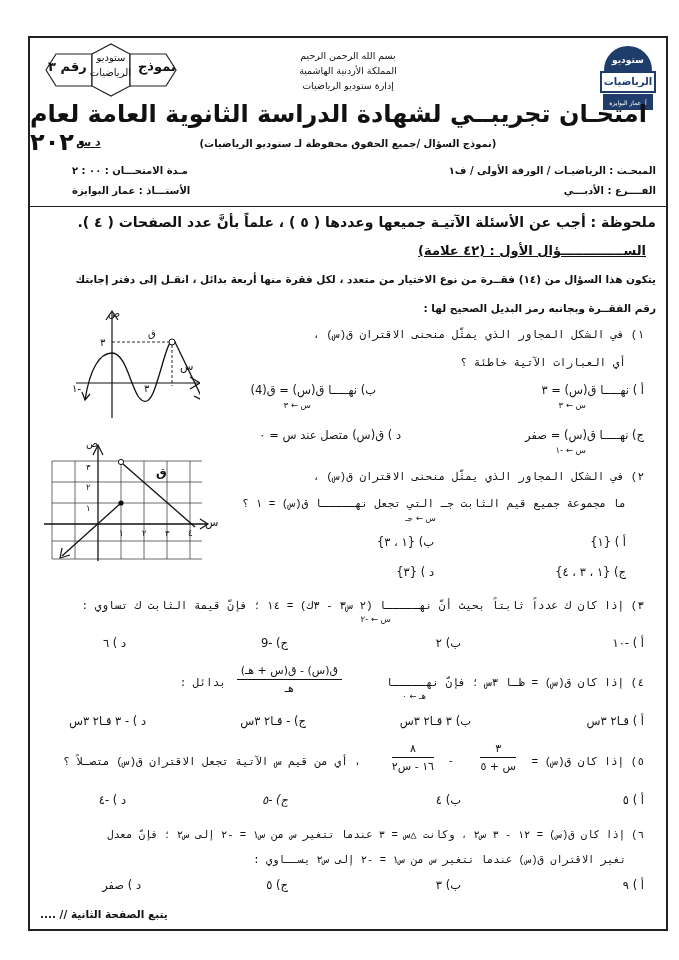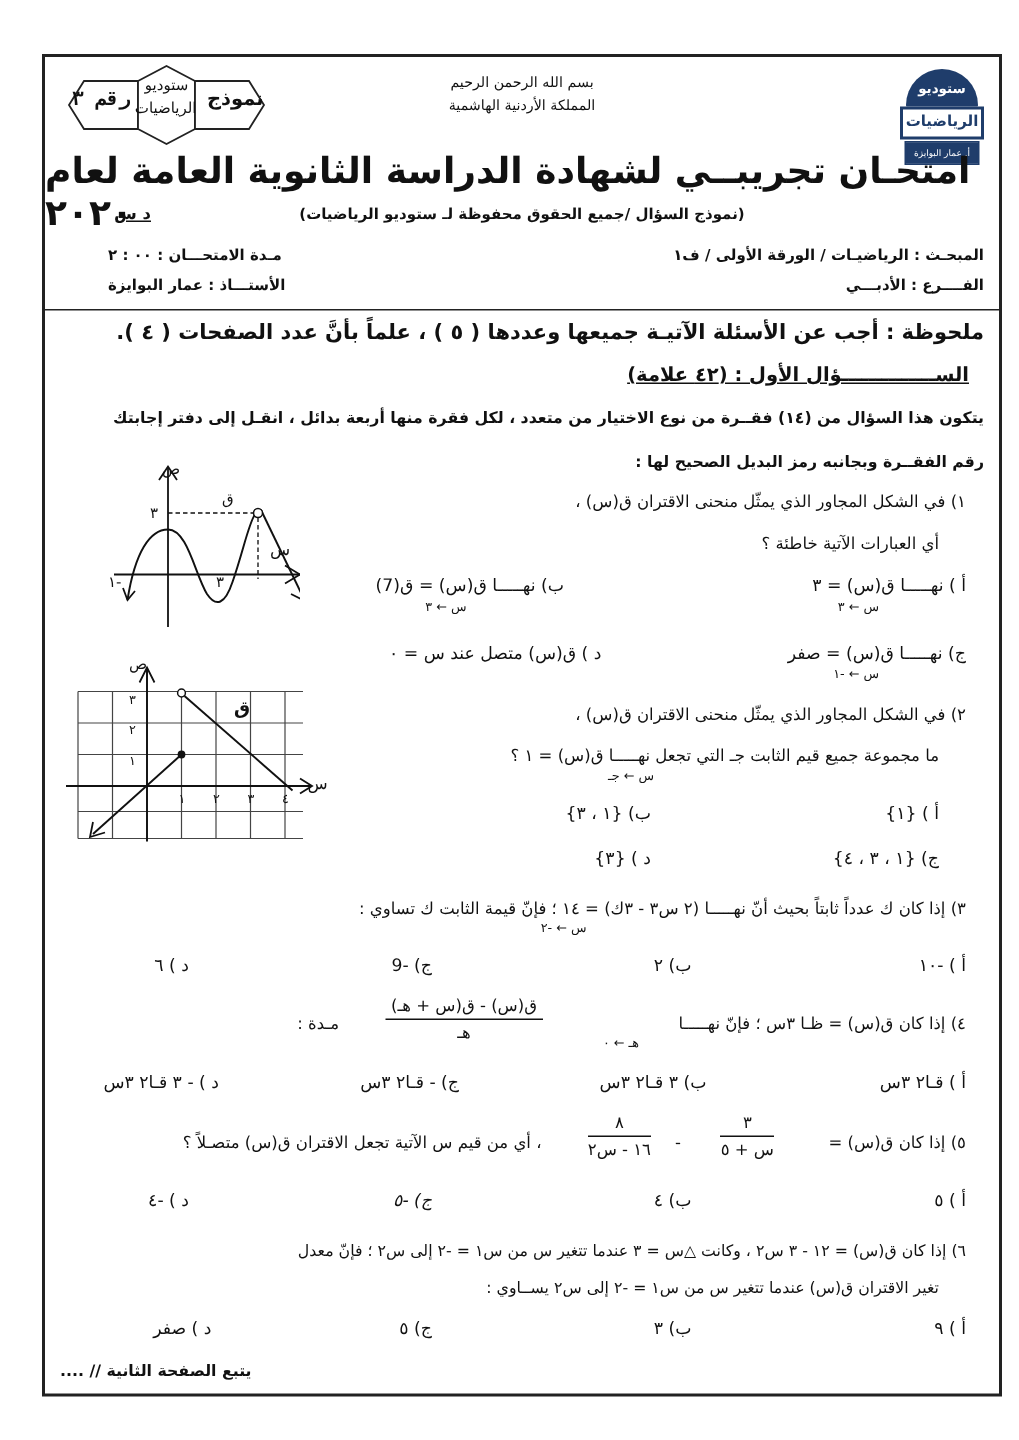--- a/index.html
+++ b/index.html
@@ -33,21 +33,21 @@
 
   .center-head {
     position: absolute; left: 200px; right: 200px; top: 10px; text-align: center;
     font-size: 9.5px; line-height: 15px;
   }
 
   .badge {
     position: absolute; left: 4px; top: 4px; width: 150px; height: 54px;
   }
   .badge svg { position: absolute; left: 0; top: 0; }
-  .badge .b-left { position: absolute; left: 14px; top: 17px; font-size: 13px; font-weight: bold; font-family: Liberation Mono, monospace; }
+  .badge .b-left { position: absolute; left: 14px; top: 17px; font-size: 13px; font-weight: bold; }
   .badge .b-mid { position: absolute; left: 57px; top: 8px; width: 40px; font-size: 10px; line-height: 15px; text-align: center; }
   .badge .b-right { position: absolute; left: 104px; top: 17px; font-size: 13px; font-weight: bold; }
 
   .main-title {
     position: absolute; left: 0; right: 0; top: 62px; text-align: left;
     font-size: 24px; font-weight: bold; letter-spacing: 0.5px; font-family: "DejaVu Sans", sans-serif;
   }
 
   .subtitle {
     position: absolute; right: 0; left: 0; top: 100px; text-align: center;
@@ -67,21 +67,21 @@
   .note {
     position: absolute; right: 10px; top: 176px; font-size: 14px; font-weight: bold;
   }
   .q-title {
     position: absolute; right: 20px; top: 205px; font-size: 13px; font-weight: bold;
     text-decoration: underline;
   }
   .intro1 { position: absolute; right: 10px; top: 235px; font-size: 10.5px; font-weight: bold; }
   .intro2 { position: absolute; right: 10px; top: 264px; font-size: 10.5px; font-weight: bold; }
 
-  .txt { position: absolute; font-size: 11px; white-space: nowrap; }
+  .txt { position: absolute; font-size: 11px; white-space: nowrap; font-family: Liberation Mono, monospace; }
   .sub { position: absolute; font-size: 8.5px; white-space: nowrap; }
   .opt { position: absolute; font-size: 11.5px; white-space: nowrap; }
 
   .footer-note { position: absolute; left: 10px; top: 870px; font-size: 10.5px; font-weight: bold; }
 
   .graph1 { position: absolute; left: 20px; top: 270px; }
   .graph2 { position: absolute; left: 10px; top: 403px; }
 
   .frac { position: absolute; text-align: center; font-size: 11px; }
   .frac .num { display: block; border-bottom: 1px solid #111; padding: 0 4px 2px; }
@@ -94,20 +94,21 @@
 
   <div class="logo">
     <div class="dome">ستوديو</div>
     <div class="band">الرياضيات</div>
     <div class="base">أ. عمار البوايزة</div>
   </div>
 
   <div class="center-head">
     <div>بسم الله الرحمن الرحيم</div>
     <div>المملكة الأردنية الهاشمية</div>
+    <div>إدارة ستوديو الرياضيات</div>
   </div>
 
   <div class="badge" dir="ltr">
     <svg width="150" height="56">
       <polygon points="12,28 22,12 58,12 58,44 22,44" fill="#fff" stroke="#222" stroke-width="1.2"></polygon>
       <polygon points="58,12 77,2 96,12 96,44 77,54 58,44" fill="#fff" stroke="#222" stroke-width="1.2"></polygon>
       <polygon points="96,12 132,12 142,28 132,44 96,44" fill="#fff" stroke="#222" stroke-width="1.2"></polygon>
     </svg>
     <span class="b-left">رقم ٣</span>
     <div class="b-mid" dir="rtl">
@@ -161,21 +162,21 @@
   </div>
   <div class="txt" style="right:40px; top:318px;">أي العبارات الآتية خاطئة ؟</div>
 
   <div class="opt" style="right:22px; top:345px;">
     <span>أ )</span>
     <span>نهـــــا ق(س) = ٣</span>
   </div>
   <div class="sub" style="right:80px; top:362px;">س ← ٣</div>
   <div class="opt" style="right:290px; top:345px;">
     <span>ب)</span>
-    <span>نهـــــا ق(س) = ق(7)</span>
+    <span>نهـــــا ق(س) = ق(4)</span>
   </div>
   <div class="sub" style="right:355px; top:362px;">س ← ٣</div>
 
   <div class="opt" style="right:22px; top:390px;">
     <span>ج)</span>
     <span>نهـــــا ق(س) = صفر</span>
   </div>
   <div class="sub" style="right:80px; top:407px;">س ← -١</div>
   <div class="opt" style="right:265px; top:390px;">
     <span>د )</span>
@@ -261,25 +262,25 @@
   <div class="opt" style="right:540px; top:598px;">
     <span>د )</span>
     <span>٦</span>
   </div>
 
   <div class="txt" style="right:22px; top:638px;">
     <span>٤)</span>
     <span>إذا كان ق(س) = ظـا ٣س  ؛ فإنّ نهـــــا</span>
   </div>
   <div class="sub" style="right:240px; top:653px;">هـ ← ٠</div>
-  <div class="frac" style="right:304px; top:626px;">
+  <div class="frac" style="right:324px; top:626px;">
     <span class="num">ق(س)  -  ق(س + هـ)</span>
     <span class="den">هـ</span>
   </div>
-  <div class="txt" style="right:440px; top:638px;">مـدة :</div>
+  <div class="txt" style="right:440px; top:638px;">بدائل :</div>
 
   <div class="opt" style="right:22px; top:676px;">
     <span>أ )</span>
     <span>قـا٢ ٣س</span>
   </div>
   <div class="opt" style="right:195px; top:676px;">
     <span>ب)</span>
     <span>٣ قـا٢ ٣س</span>
   </div>
   <div class="opt" style="right:360px; top:676px;">

